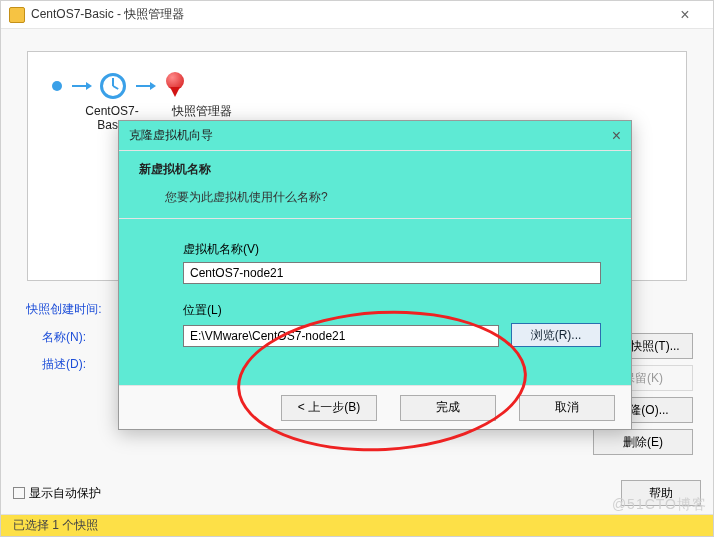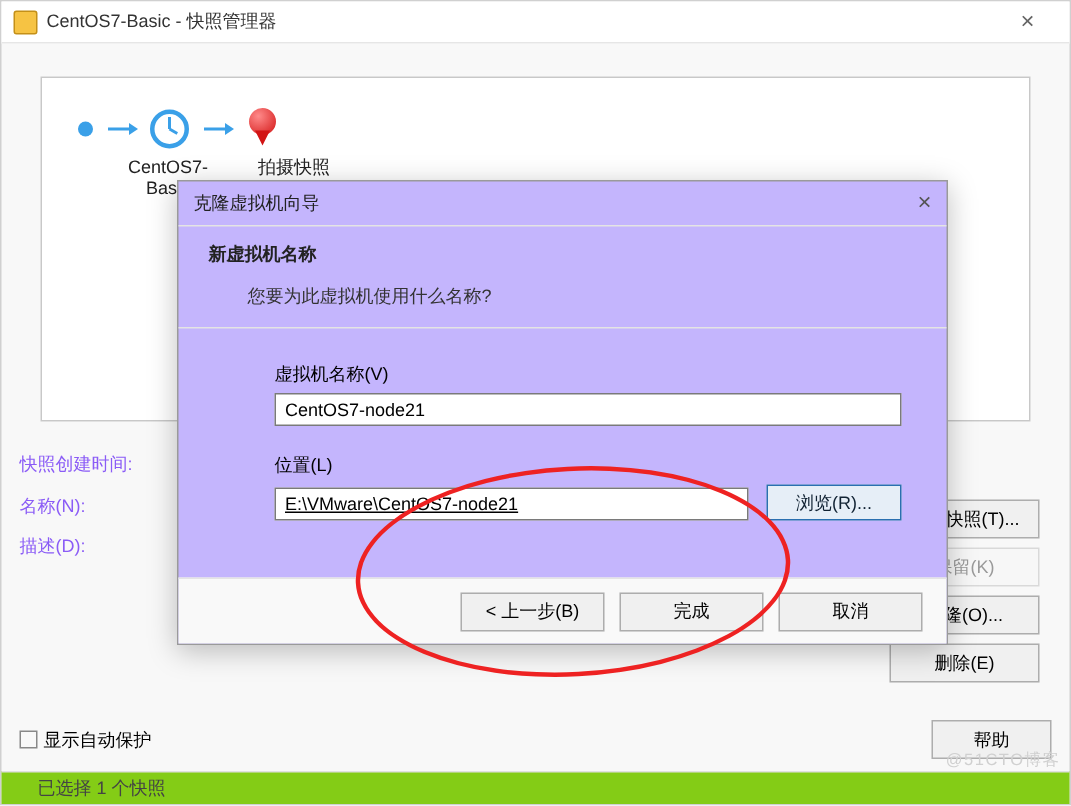--- a/index.html
+++ b/index.html
@@ -22,50 +22,50 @@
   .clock::before { content:""; position:absolute; left:50%; top:50%; width:2px; height:8px; background:#3aa0e8; transform-origin:bottom; transform:translate(-50%,-100%); }
   .clock::after  { content:""; position:absolute; left:50%; top:50%; width:2px; height:6px; background:#3aa0e8; transform-origin:bottom; transform:translate(-50%,-100%) rotate(120deg); }
   .pin { position:relative; width:22px; height:28px; }
   .pin-ball { width:18px; height:18px; background:radial-gradient(circle at 35% 30%, #ff8a8a, #d21414); border-radius:50%; position:absolute; left:2px; top:0; }
   .pin-point { width:0; height:0; border-left:5px solid transparent; border-right:5px solid transparent; border-top:10px solid #d21414; position:absolute; left:6px; top:15px; }
   .canvas-labels { display:flex; gap:30px; margin-left:40px; margin-top:4px; }
   .cap { text-align:center; color:#222; line-height:1.2; }
 
   .form-area { position:absolute; left:12px; top:300px; right:12px; }
   .form-row { display:flex; align-items:center; gap:6px; margin-bottom:8px; }
-  .form-row label { width:102px; text-align:left; color:#8b5cf6; }
+  .form-row label { width:102px; text-align:center; color:#1d4ed8; }
   .form-row .field { border:1px solid #b5b5b5; background:#fff; height:22px; padding:2px 6px; flex:1; }
   .form-row textarea.field { height:40px; resize:none; }
   .side-buttons { position:absolute; right:20px; top:332px; width:100px; display:flex; flex-direction:column; gap:6px; }
   .btn { height:26px; border:1px solid #adadad; background:#f0f0f0; padding:0 8px; cursor:default; display:flex; align-items:center; justify-content:center; }
   .btn.disabled { color:#9a9a9a; border-color:#d9d9d9; background:#f7f7f7; }
 
   .bottom-bar { position:absolute; left:12px; bottom:30px; right:12px; display:flex; align-items:center; }
   .checkbox { width:12px; height:12px; border:1px solid #888; margin-right:4px; display:inline-block; }
   .help-btn-wrap { margin-left:auto; }
 
-  .status-bar { position:absolute; left:0; bottom:0; right:0; height:22px; padding:2px 24px; background:#84cc16; border-top:1px solid #e0e0e0; color:#444; display:flex; align-items:center; }
-  .watermark { position:absolute; right:6px; bottom:22px; color:#d0d0d0; font-size:11px; letter-spacing:1px; }
+  .status-bar { position:absolute; left:0; bottom:0; right:0; height:22px; padding:2px 12px; background:#fde047; border-top:1px solid #e0e0e0; color:#444; display:flex; align-items:center; }
+  .watermark { position:absolute; right:6px; bottom:22px; color:#d0d0d0; font-size:14px; letter-spacing:1px; }
 
   
-  .wizard { position:absolute; left:118px; top:120px; width:514px; height:310px; background:#c4b5fd; border:1px solid #9a9a9a; box-shadow:0 4px 18px rgba(0,0,0,0.25); }
+  .wizard { position:absolute; left:118px; top:120px; width:514px; height:310px; background:#5eead4; border:1px solid #9a9a9a; box-shadow:0 4px 18px rgba(0,0,0,0.25); }
   .wiz-titlebar { height:30px; display:flex; align-items:center; padding:0 10px; border-bottom:1px solid #e4e4e4; }
   .wiz-title { color:#222; }
   .wiz-close { margin-left:auto; font-size:16px; color:#555; }
   .wiz-head { padding:10px 20px 12px 20px; border-bottom:1px solid #e4e4e4; }
   .wiz-head .h1 { font-weight:bold; color:#222; margin-bottom:11px; }
   .wiz-head .h2 { color:#333; margin-left:26px; }
   .wiz-body { padding:22px 30px; position:relative;margin-left:34px; }
   .wiz-row { margin-bottom:18px; }
   .wiz-label { display:block; margin-bottom:4px; color:#000; }
   .wiz-input { width:100%; height:22px; border:1px solid #7a7a7a; padding:2px 6px; background:#fff; }
   .loc-wrap { display:flex; gap:12px; align-items:flex-end; }
-  .loc-wrap .wiz-input { flex:1;text-decoration:underline; }
+  .loc-wrap .wiz-input { flex:1; }
   .browse-btn { height:24px; width:90px; border:1px solid #2a6fb0; background:#e6eef7; color:#123; display:flex; align-items:center; justify-content:center; }
-  .wiz-footer { position:absolute; left:0; right:0; bottom:0; height:44px; border-top:1px solid #e4e4e4; display:flex; justify-content:flex-end; align-items:center; gap:10px; padding:0 16px; background:#f9f9f9; }
+  .wiz-footer { position:absolute; left:0; right:0; bottom:0; height:44px; border-top:1px solid #e4e4e4; display:flex; justify-content:flex-end; align-items:center; gap:23px; padding:0 16px; background:#f9f9f9; }
   .wiz-footer .btn { width:96px; }
 
   
   .annot-ellipse { position:absolute; left:118px; top:190px; width:290px; height:140px; border:3px solid #e22; border-radius:50%; pointer-events:none; transform:rotate(-3deg); }
 </style>
 </head>
 <body>
 
 <div class="snap-window">
   <div class="snap-titlebar">
@@ -81,21 +81,21 @@
         <div class="arrow"></div>
         <div class="clock"></div>
         <div class="arrow"></div>
         <div class="pin">
           <div class="pin-ball"></div>
             <div class="pin-point"></div>
         </div>
       </div>
       <div class="canvas-labels">
         <div class="cap" style="width:60px; word-break:break-all;">CentOS7-Basic</div>
-        <div class="cap">拍摄快照</div>
+        <div class="cap">快照管理器</div>
       </div>
     </div>
   </div>
 
   <div class="form-area">
     <div class="form-row">
       <label>快照创建时间:</label>
       <span>201</span>
     </div>
     <div class="form-row">

